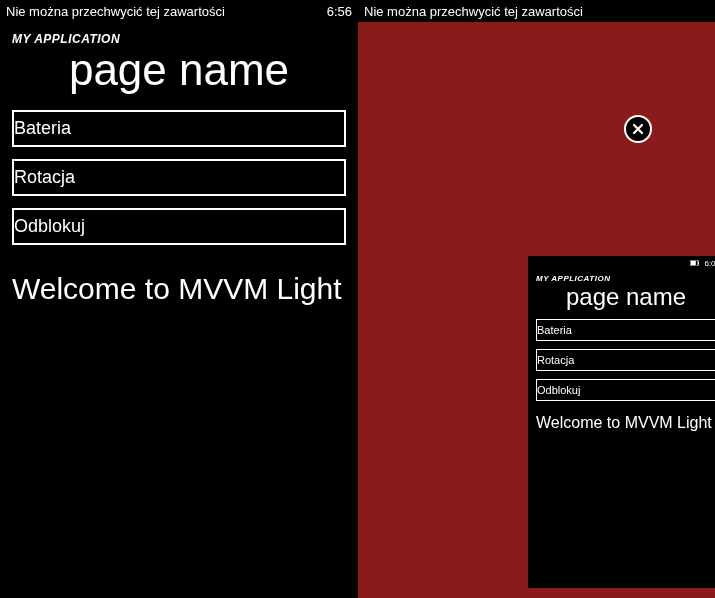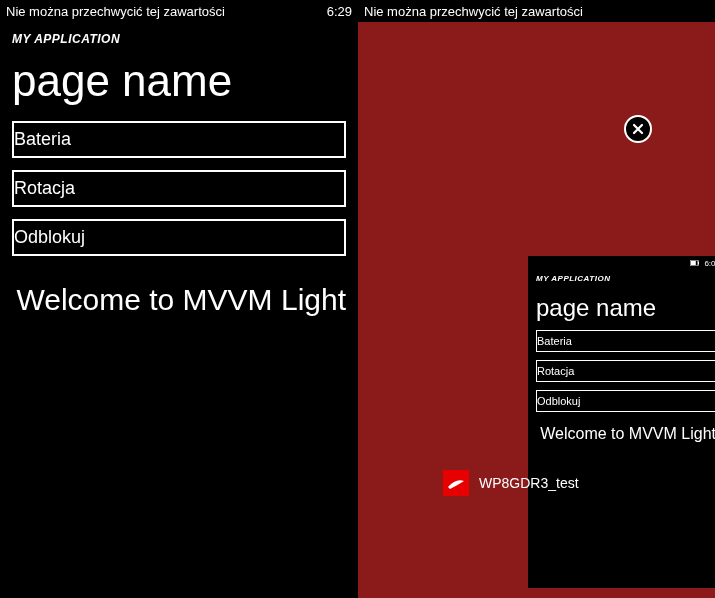--- a/index.html
+++ b/index.html
@@ -7,33 +7,33 @@
   .stage { display: flex; width: 715px; height: 598px; }
   .panel { position: relative; height: 598px; }
   .panel-left { width: 358px; background: #000; color: #fff; }
   .panel-right { width: 357px; background: #8b1a1a; color: #fff; overflow: hidden; }
 
   .statusbar { display: flex; align-items: center; justify-content: space-between; height: 22px; padding: 0 6px; font-size: 13px; font-weight: 400; color: #fff; }
   .statusbar span { white-space: nowrap; }
 
   .app-content { padding: 10px 12px 0 12px; }
   .app-title { font-size: 12px; font-weight: 600; letter-spacing: 0.5px; font-style: italic; }
-  .page-title { font-size: 44px; font-weight: 200; line-height: 1.0; margin-top: 13px; margin-bottom: 18px; }
+  .page-title { font-size: 44px; font-weight: 200; line-height: 1.0; margin-top: 2px; margin-bottom: 18px; text-align: center; }
 
   .btn {
     display: block; width: 100%;
     border: 2.5px solid #fff;
     background: transparent; color: #fff;
     text-align: left; font-size: 18px;
     font-weight: 400;
     padding: 6px 0;
     margin-bottom: 12px;
     cursor: pointer;
   }
-  .welcome { text-align: right; font-size: 30px; font-weight: 300; margin-top: 26px; line-height: 1.2; }
+  .welcome { text-align: left; font-size: 30px; font-weight: 300; margin-top: 26px; line-height: 1.2; }
 
   
   .panel-right .statusbar { background: #000; color: #fff; position: relative; z-index: 2; }
   .task-card {
     position: absolute;
     left: 85px; top: 128px;
     width: 196px; height: 332px;
     background: #000; color: #fff;
     overflow: hidden;
   }
@@ -70,21 +70,21 @@
   .app-label-text { font-size: 14px; font-weight: 400; color: #fff; }
 </style>
 </head>
 <body>
 
 <div class="stage">
 
   <div class="panel panel-left">
     <div class="statusbar">
       <span>Nie można przechwycić tej zawartości</span>
-      <span>6:29</span>
+      <span>6:56</span>
     </div>
     <div class="app-content">
       <div class="app-title">MY APPLICATION</div>
       <div class="page-title">page name</div>
 
       <button class="btn">Bateria</button>
       <button class="btn">Rotacja</button>
       <button class="btn">Odblokuj</button>
 
       <div class="welcome">Welcome to MVVM Light</div>
@@ -122,23 +122,15 @@
       </div>
       <div class="close-btn">
         <span>
           <svg width="14" height="14" viewBox="0 0 14 14">
               <path d="M3 3 L11 11 M11 3 L3 11" stroke="#fff" stroke-width="2.2" stroke-linecap="round"></path>
             </svg>
         </span>
       </div>
     </div>
 
-    <div class="app-label-row">
-      <div class="app-tile">
-        <svg width="22" height="22" viewBox="0 0 22 22">
-            <path d="M3 15 Q 11 6 19 9 Q 13 13 5 17 Z" fill="#fff"></path>
-          </svg>
-      </div>
-      <div class="app-label-text">WP8GDR3_test</div>
-    </div>
   </div>
 
 </div>
 
 </body></html>

